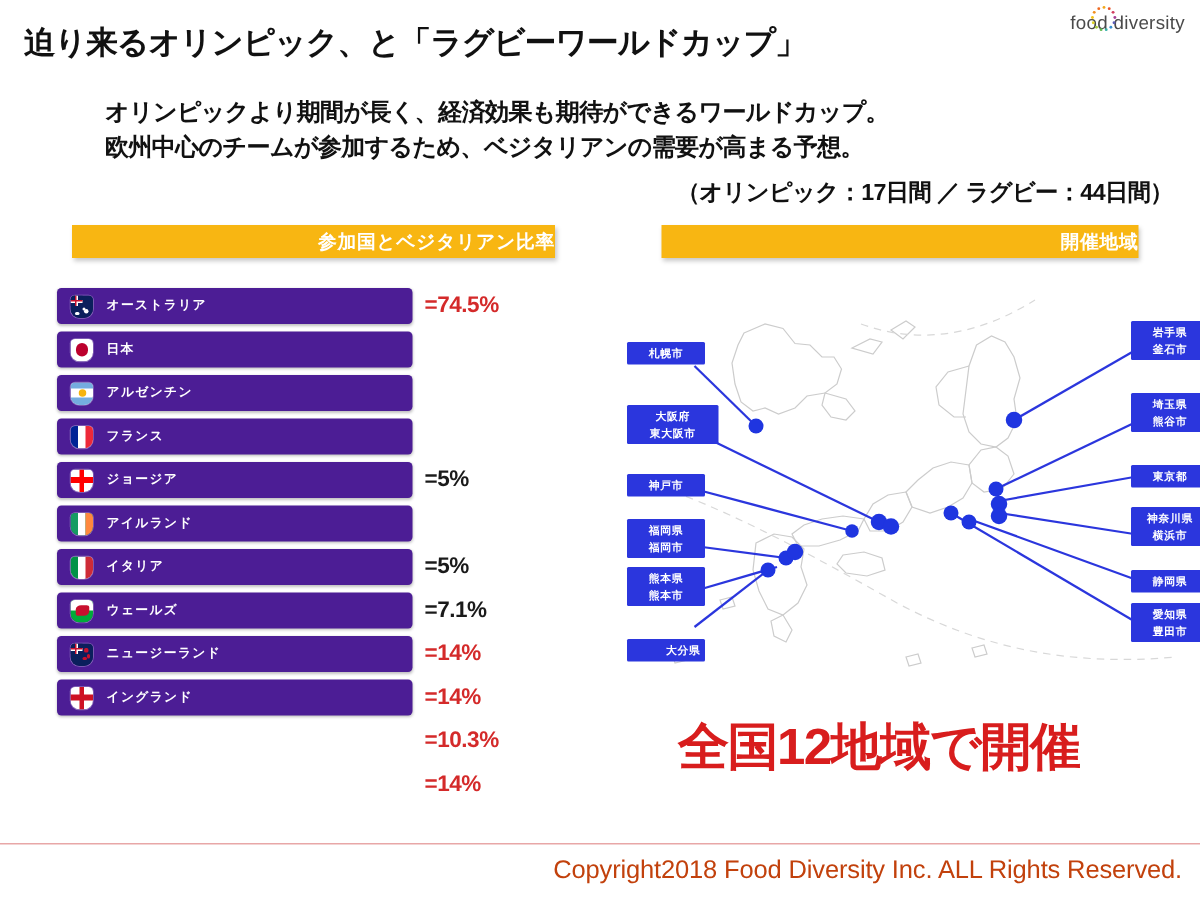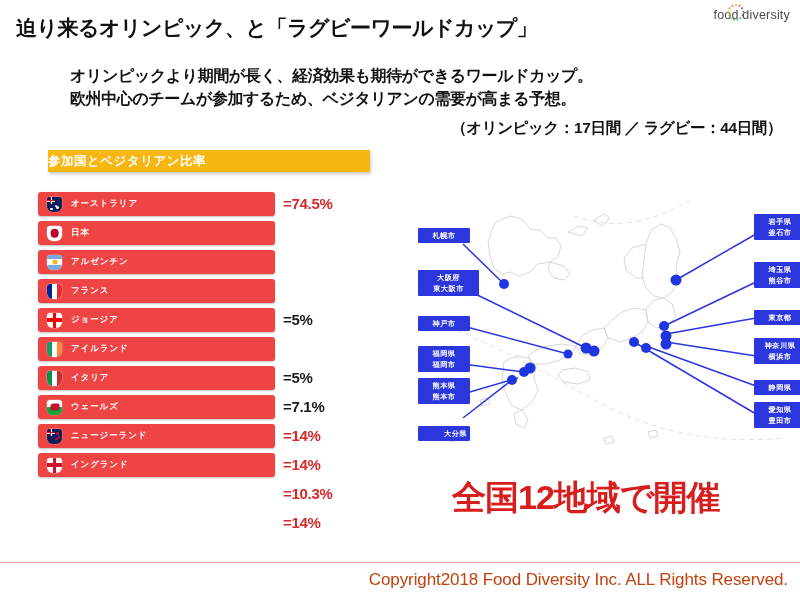--- a/index.html
+++ b/index.html
@@ -30,33 +30,33 @@
   }
   #subtitle .l1{display:block;}
   #subtitle .l2{display:block;}
   #note{
     position:absolute;right:18px;top:118px;
     font-size:15.5px;font-weight:bold;letter-spacing:-0.4px;color:#111;white-space:nowrap;
   }
 
   
   .banner{
-    position:absolute;height:22px;line-height:22px;text-align:left;
+    position:absolute;height:22px;line-height:22px;text-align:right;
     background:#f8b612;color:#ffffff;font-weight:bold;font-size:12.5px;
     letter-spacing:.5px;
     box-shadow:1px 2px 3px rgba(0,0,0,.22);
   }
   #banner-left{left:48px;top:150px;width:322px;}
   #banner-right{left:441px;top:150px;width:318px;}
 
   
   #country-list{position:absolute;left:38px;top:192px;width:237px;}
   .country-row{
     position:relative;height:24px;margin-bottom:5px;
-    background:#ef4444;border-radius:3px;
+    background:#4c1d95;border-radius:3px;
     display:flex;align-items:center;
     box-shadow:0 1px 2px rgba(0,0,0,.25);
   }
   .country-row .flag{
     width:15px;height:15px;margin-left:9px;margin-right:9px;flex:0 0 auto;
     border-radius:3px 3px 6px 6px;overflow:hidden;position:relative;
     box-shadow:0 0 0 .5px rgba(255,255,255,.35);
   }
   .country-row .cname{
     color:#ffffff;font-size:8.5px;font-weight:bold;letter-spacing:.9px;
@@ -121,20 +121,21 @@
   <div id="title">迫り来るオリンピック、と「ラグビーワールドカップ」</div>
 
   <div id="subtitle">
     <span class="l1">オリンピックより期間が長く、経済効果も期待ができるワールドカップ。</span>
     <span class="l2">欧州中心のチームが参加するため、ベジタリアンの需要が高まる予想。</span>
   </div>
 
   <div id="note">（オリンピック：17日間 ／ ラグビー：44日間）</div>
 
   <div class="banner" id="banner-left">参加国とベジタリアン比率</div>
+  <div class="banner" id="banner-right">開催地域</div>
 
   <div id="country-list">
       <div class="country-row">
         <span class="flag">
           <div style="position:absolute;inset:0;background:#0b1f5c"></div>
           <div style="position:absolute;left:0;top:0;width:52%;height:52%;background:#0b1f5c"></div>
           <div style="position:absolute;left:0;top:24%;width:52%;height:10%;background:#fff"></div>
           <div style="position:absolute;left:21%;top:0;width:10%;height:52%;background:#fff"></div>
           <div style="position:absolute;left:0;top:26%;width:52%;height:5%;background:#c8102e"></div>
           <div style="position:absolute;left:23%;top:0;width:5%;height:52%;background:#c8102e"></div>

